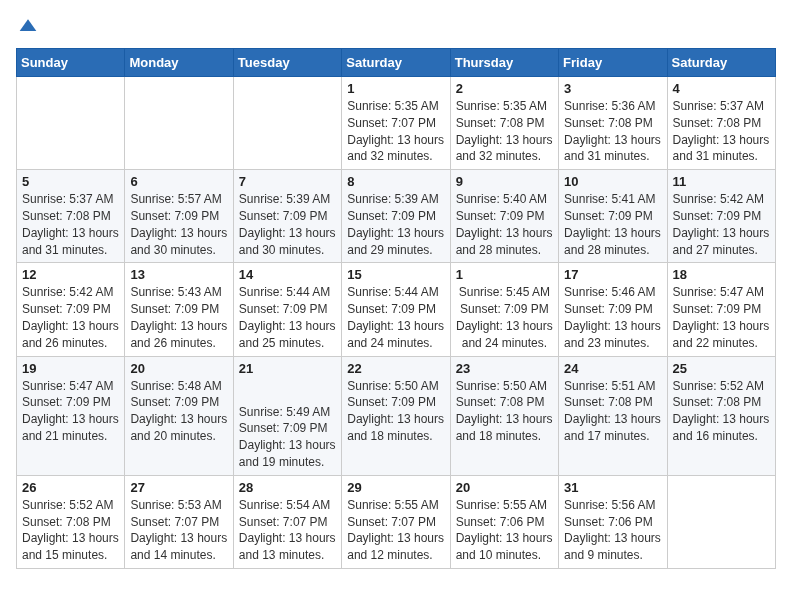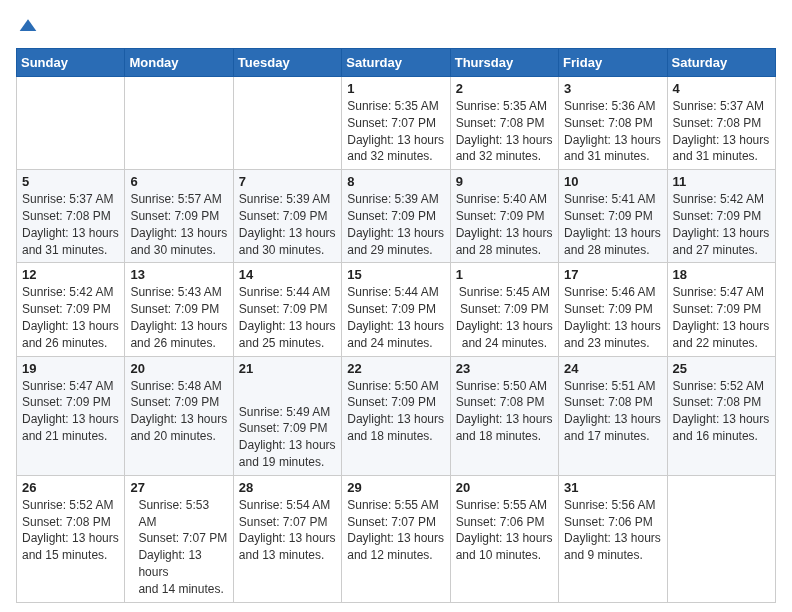--- a/index.html
+++ b/index.html
@@ -317,21 +317,21 @@
       <tr>
         <td>
           <div class="day-num">26</div>
           <div class="day-info" style="white-space: pre-line;">Sunrise: 5:52 AM
 Sunset: 7:08 PM
 Daylight: 13 hours
 and 15 minutes.</div>
         </td>
         <td>
           <div class="day-num">27</div>
-          <div class="day-info" style="white-space: pre-line; margin-left: 8px;">Sunrise: 5:53 AM
+          <div class="day-info" style="white-space: pre-line;">Sunrise: 5:53 AM
 Sunset: 7:07 PM
 Daylight: 13 hours
 and 14 minutes.</div>
         </td>
         <td>
           <div class="day-num">28</div>
           <div class="day-info" style="white-space: pre-line;">Sunrise: 5:54 AM
 Sunset: 7:07 PM
 Daylight: 13 hours
 and 13 minutes.</div>

